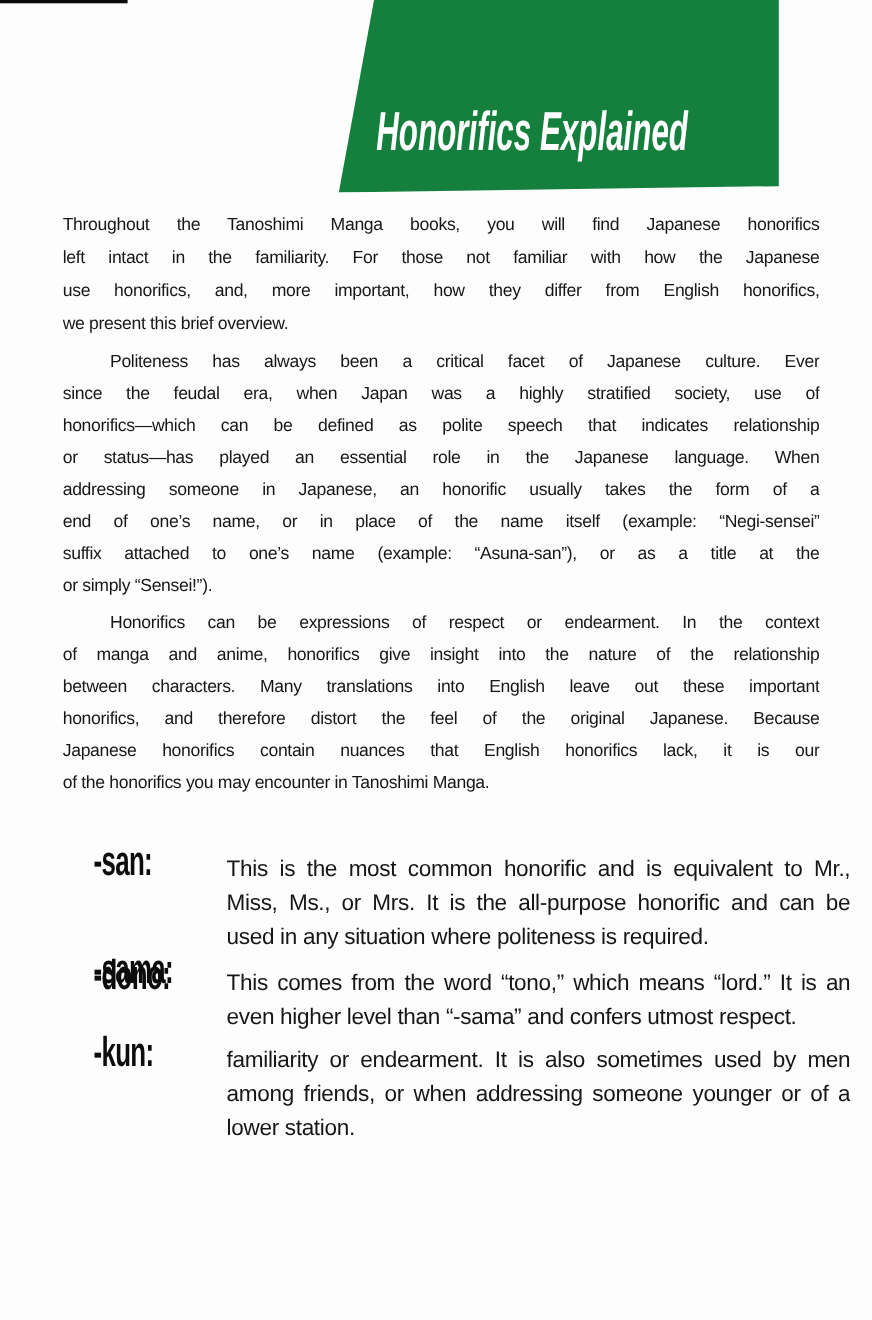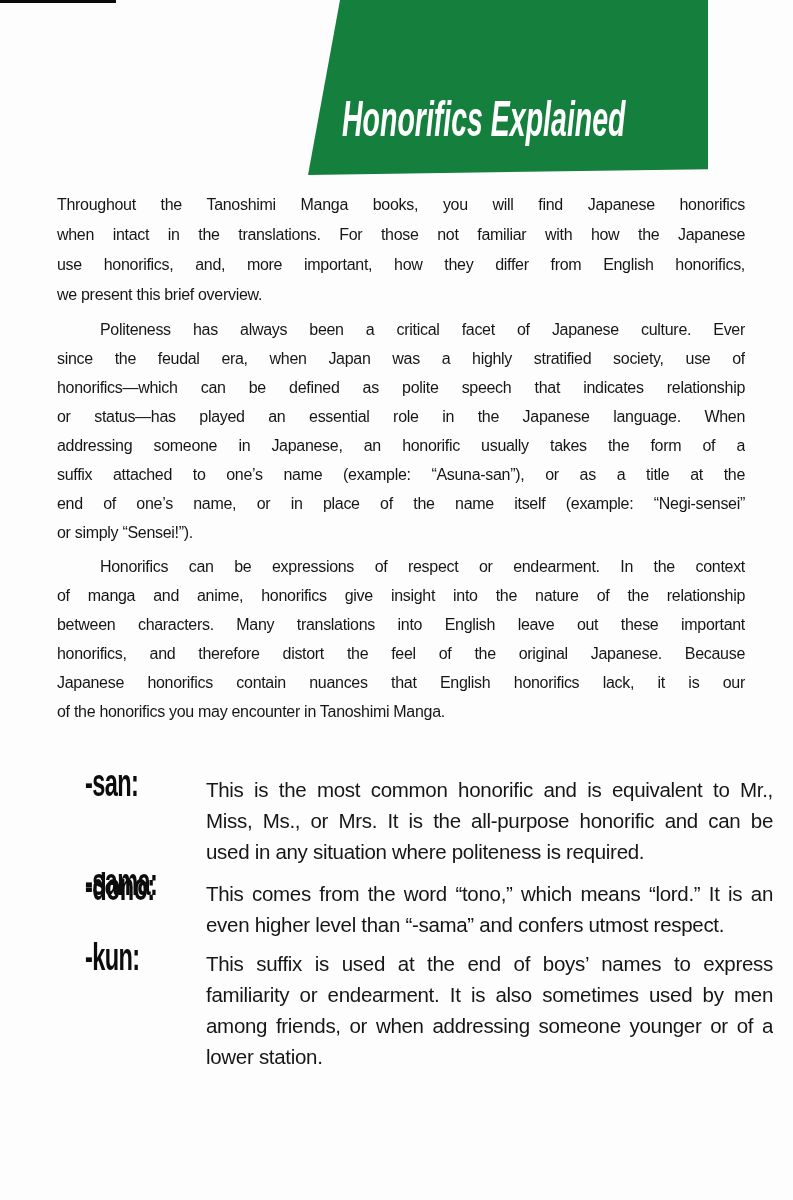--- a/index.html
+++ b/index.html
@@ -100,32 +100,32 @@
 
   <div class="banner">
     <h1 class="banner-title">Honorifics Explained</h1>
   </div>
 
   <div class="content">
 
     <div class="intro">
       <div class="para para-first">
           <div class="jline">Throughout the Tanoshimi Manga books, you will find Japanese honorifics</div>
-          <div class="jline">when intact in the translations. For those not familiar with how the Japanese</div>
+          <div class="jline">left intact in the familiarity. For those not familiar with how the Japanese</div>
           <div class="jline">use honorifics, and, more important, how they differ from English honorifics,</div>
           <div class="jline">we present this brief overview.</div>
         </div>
       <div class="para">
           <div class="jline indent">Politeness has always been a critical facet of Japanese culture. Ever</div>
           <div class="jline">since the feudal era, when Japan was a highly stratified society, use of</div>
           <div class="jline">honorifics—which can be defined as polite speech that indicates relationship</div>
           <div class="jline">or status—has played an essential role in the Japanese language. When</div>
           <div class="jline">addressing someone in Japanese, an honorific usually takes the form of a</div>
+          <div class="jline">end of one’s name, or in place of the name itself (example: “Negi-sensei”</div>
           <div class="jline">suffix attached to one’s name (example: “Asuna-san”), or as a title at the</div>
-          <div class="jline">end of one’s name, or in place of the name itself (example: “Negi-sensei”</div>
           <div class="jline">or simply “Sensei!”).</div>
         </div>
       <div class="para">
           <div class="jline indent">Honorifics can be expressions of respect or endearment. In the context</div>
           <div class="jline">of manga and anime, honorifics give insight into the nature of the relationship</div>
           <div class="jline">between characters. Many translations into English leave out these important</div>
           <div class="jline">honorifics, and therefore distort the feel of the original Japanese. Because</div>
           <div class="jline">Japanese honorifics contain nuances that English honorifics lack, it is our</div>
           <div class="jline">of the honorifics you may encounter in Tanoshimi Manga.</div>
         </div>
@@ -150,21 +150,20 @@
         <span class="gl-term">-dono:</span>
         <div class="gl-def">
             <div class="jline">This comes from the word “tono,” which means “lord.” It is an</div>
             <div class="jline">even higher level than “-sama” and confers utmost respect.</div>
           </div>
       </div>
 
       <div class="gl-row r-kun">
         <span class="gl-term">-kun:</span>
         <div class="gl-def">
-            <div class="jline">This suffix is used at the end of boys’ names to express</div>
             <div class="jline">familiarity or endearment. It is also sometimes used by men</div>
             <div class="jline">among friends, or when addressing someone younger or of a</div>
             <div class="jline">lower station.</div>
           </div>
       </div>
 
     </div>
   </div>
 </div>
 

